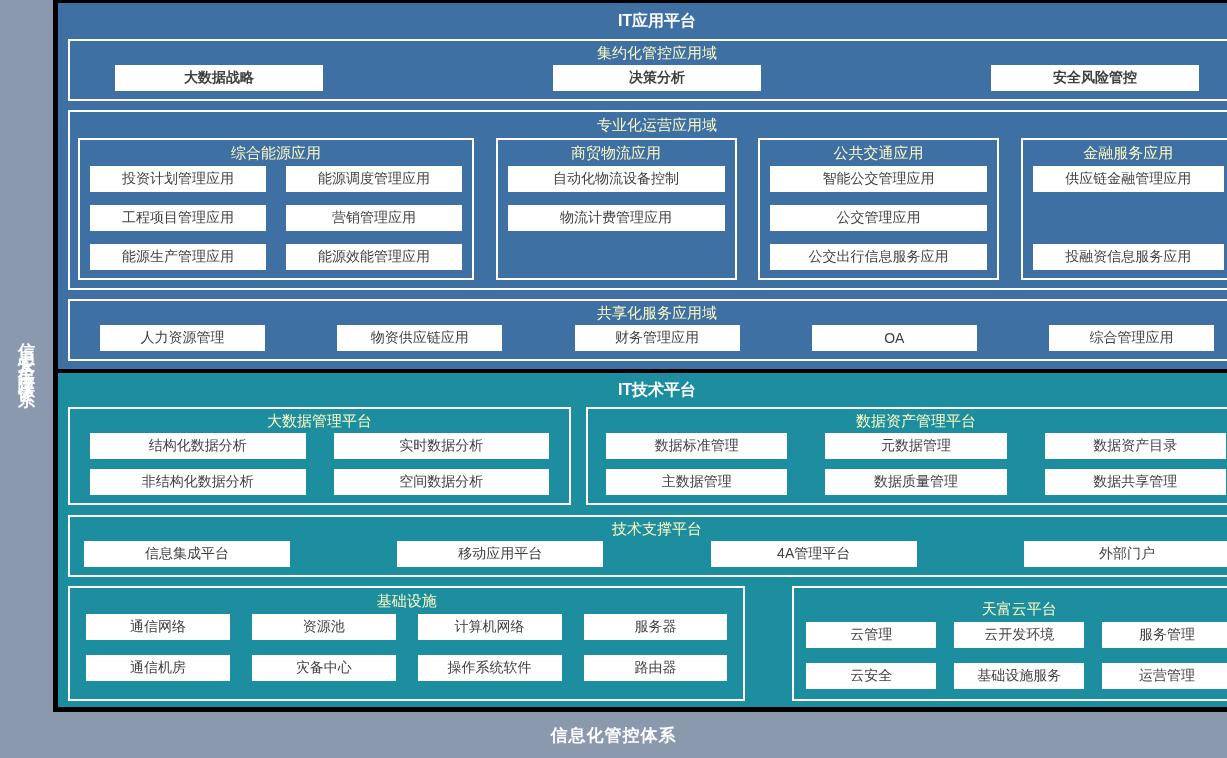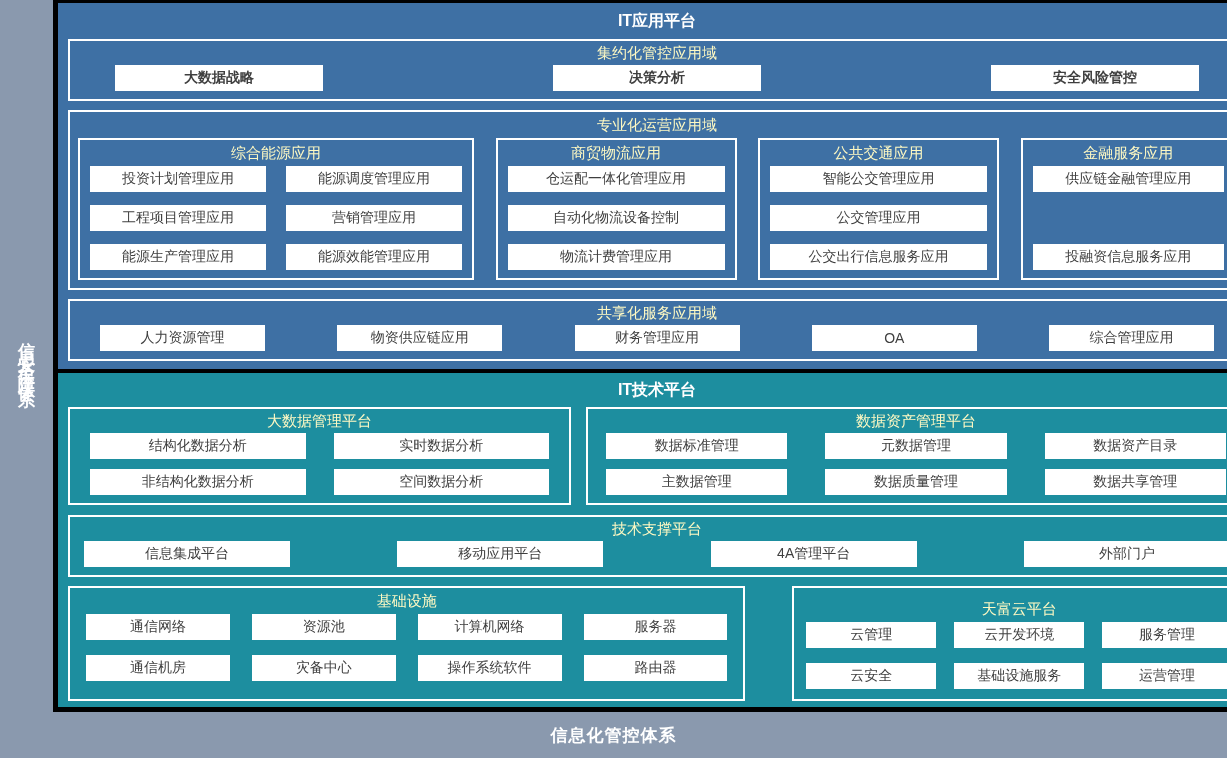--- a/index.html
+++ b/index.html
@@ -108,21 +108,20 @@
             <div class="item">工程项目管理应用</div>
             <div class="item">营销管理应用</div>
             <div class="item">能源生产管理应用</div>
             <div class="item">能源效能管理应用</div>
           </div>
         </div>
 
         <div class="group group-trade">
           <div class="box-title">商贸物流应用</div>
           <div class="col3">
-            <div class="item">仓运配一体化管理应用</div>
             <div class="item">自动化物流设备控制</div>
             <div class="item">物流计费管理应用</div>
           </div>
         </div>
 
         <div class="group group-transit">
           <div class="box-title">公共交通应用</div>
           <div class="col3">
             <div class="item">智能公交管理应用</div>
             <div class="item">公交管理应用</div>

